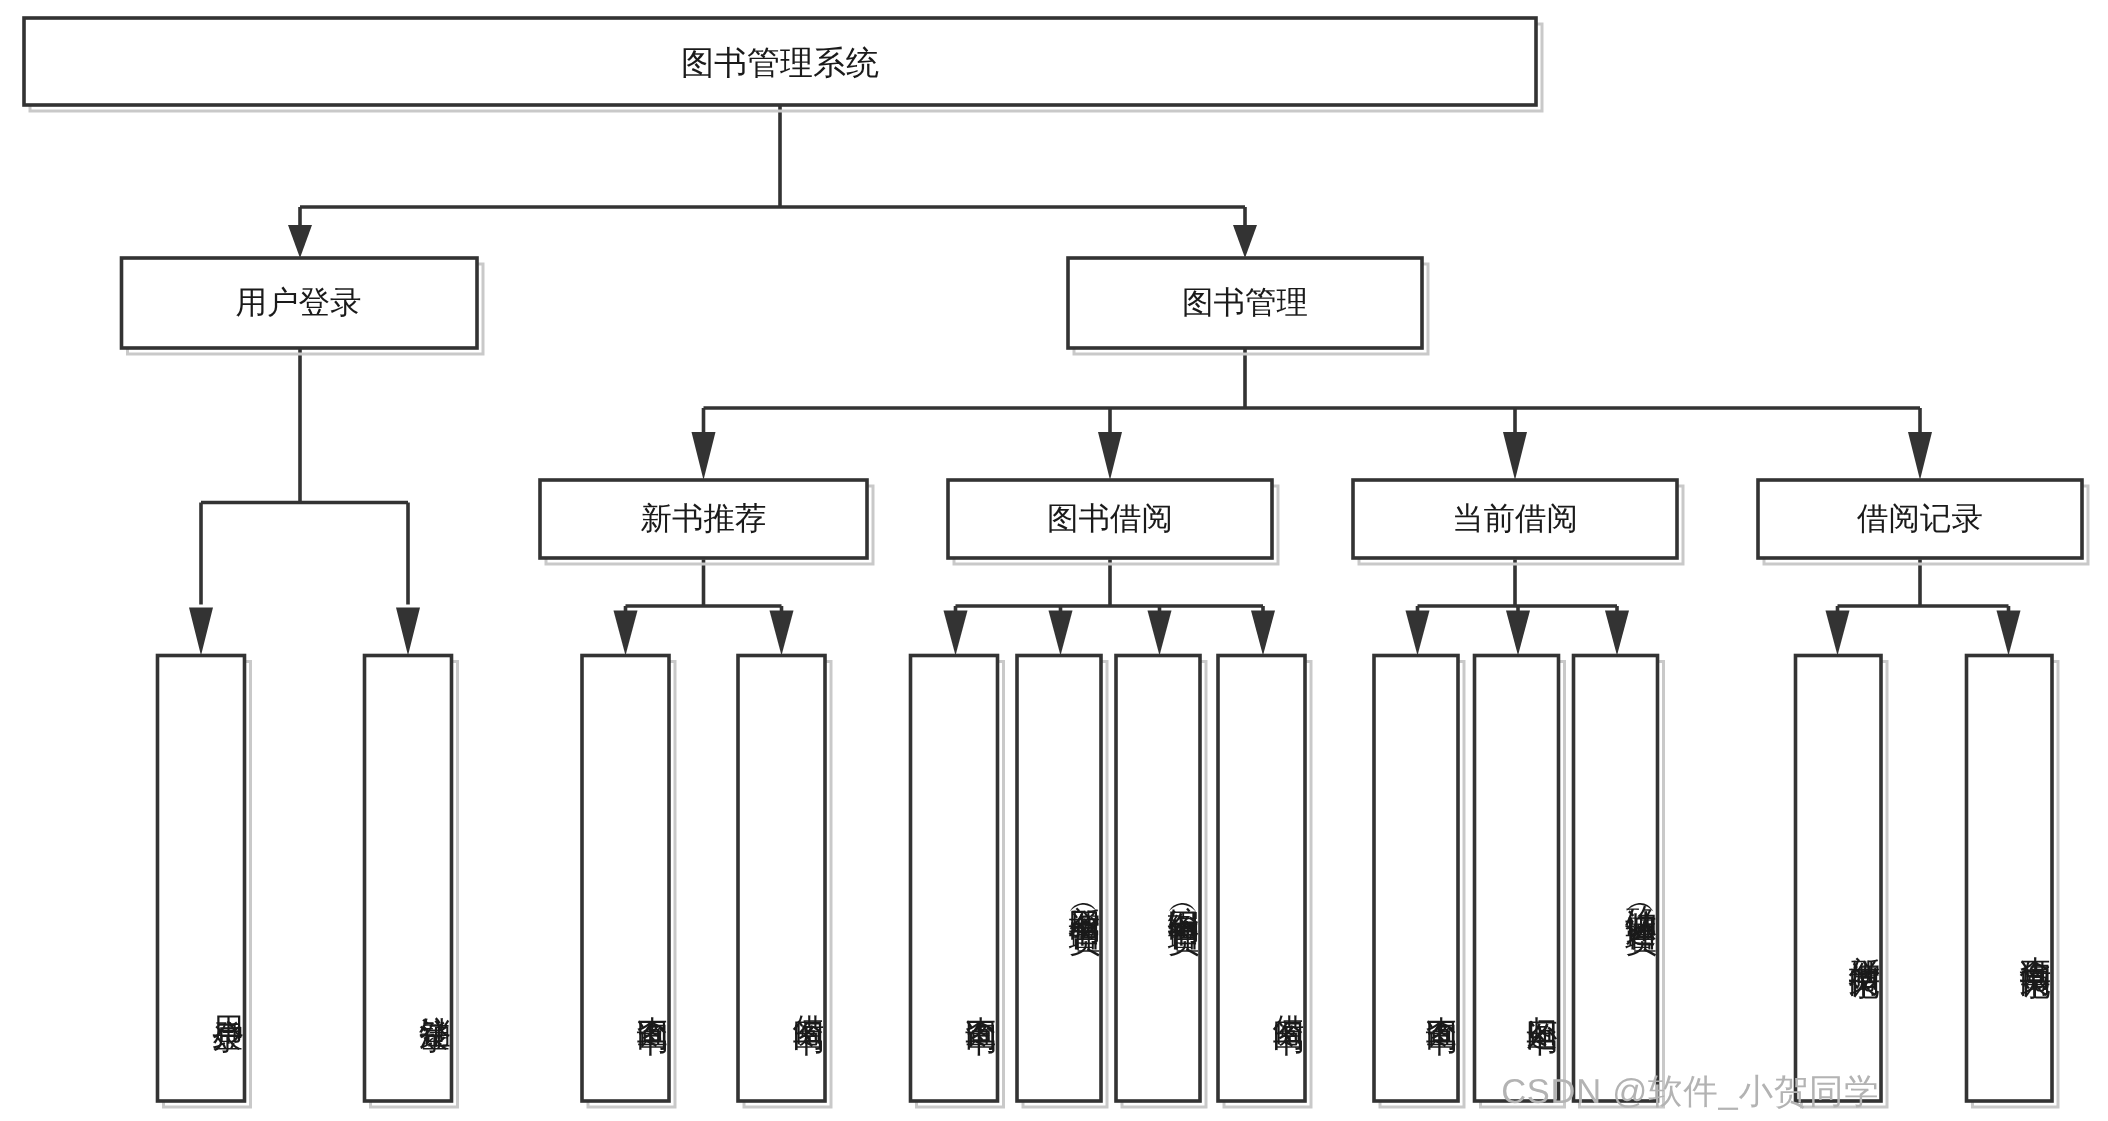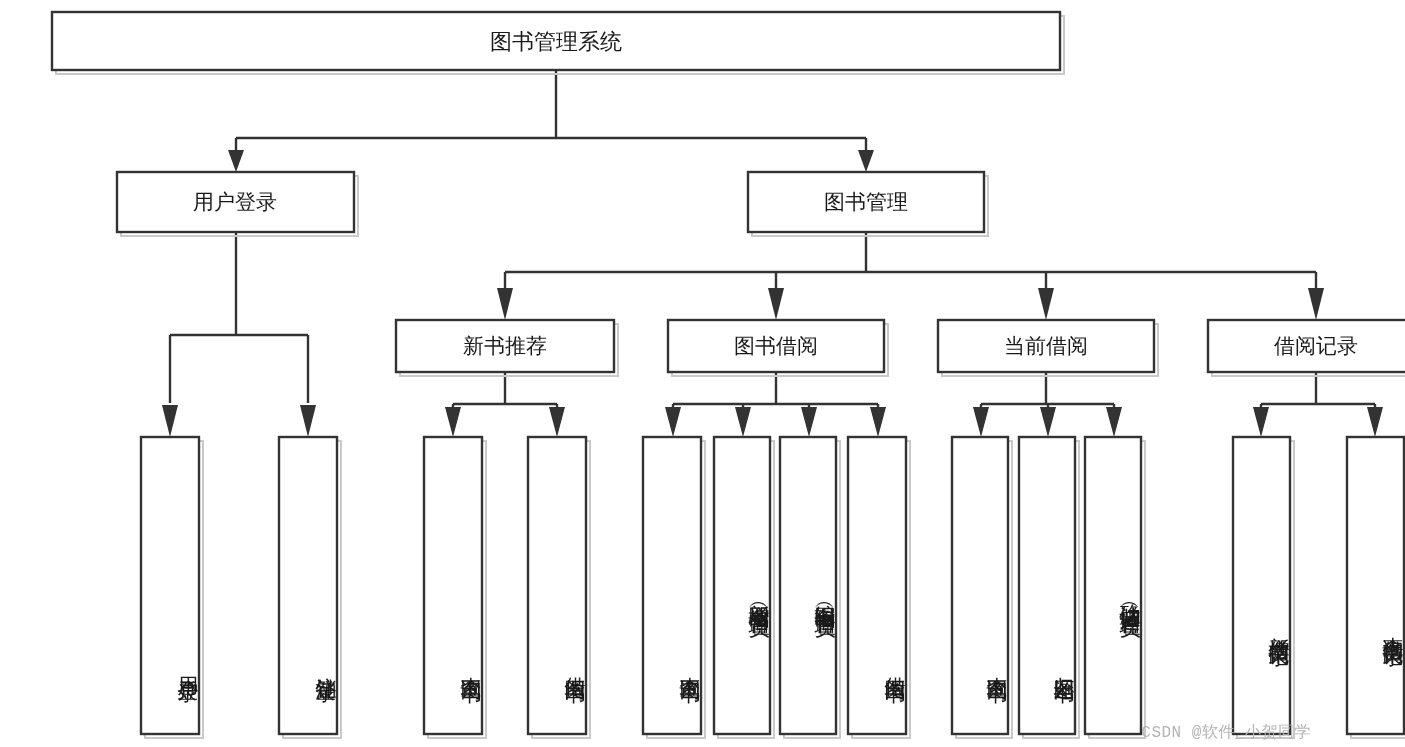--- a/index.html
+++ b/index.html
@@ -12,21 +12,20 @@
     width: 1405px;
     height: 747px;
     font-family: "DejaVu Sans", "Liberation Sans", sans-serif;
     overflow: hidden;
   }
   #diagram-root {
     position: relative;
     width: 1277px;
     height: 747px;
     background: #ffffff;
-    margin-left: 36px;
   }
   svg#tree-svg {
     display: block;
     width: 1405px;
     height: 747px;
   }
   .node-box {
     fill: #ffffff;
     stroke: #333333;
     stroke-width: 2.4;
@@ -66,24 +65,24 @@
     font-family: "DejaVu Sans", "Liberation Sans", sans-serif;
     font-size: 21px;
     line-height: 1.12;
     letter-spacing: 2px;
     color: #1a1a1a;
     white-space: nowrap;
     pointer-events: none;
   }
   .watermark {
     position: absolute;
-    right: 2px;
+    right: 24px;
     bottom: 4px;
-    font-family: Liberation Mono, monospace;
-    font-size: 16px;
+    font-family: Liberation Sans, sans-serif;
+    font-size: 23px;
     color: #b3b3b3;
     letter-spacing: 0.5px;
     white-space: nowrap;
   }
 </style>
 </head>
 <body>
 
 <div id="diagram-root">
 

